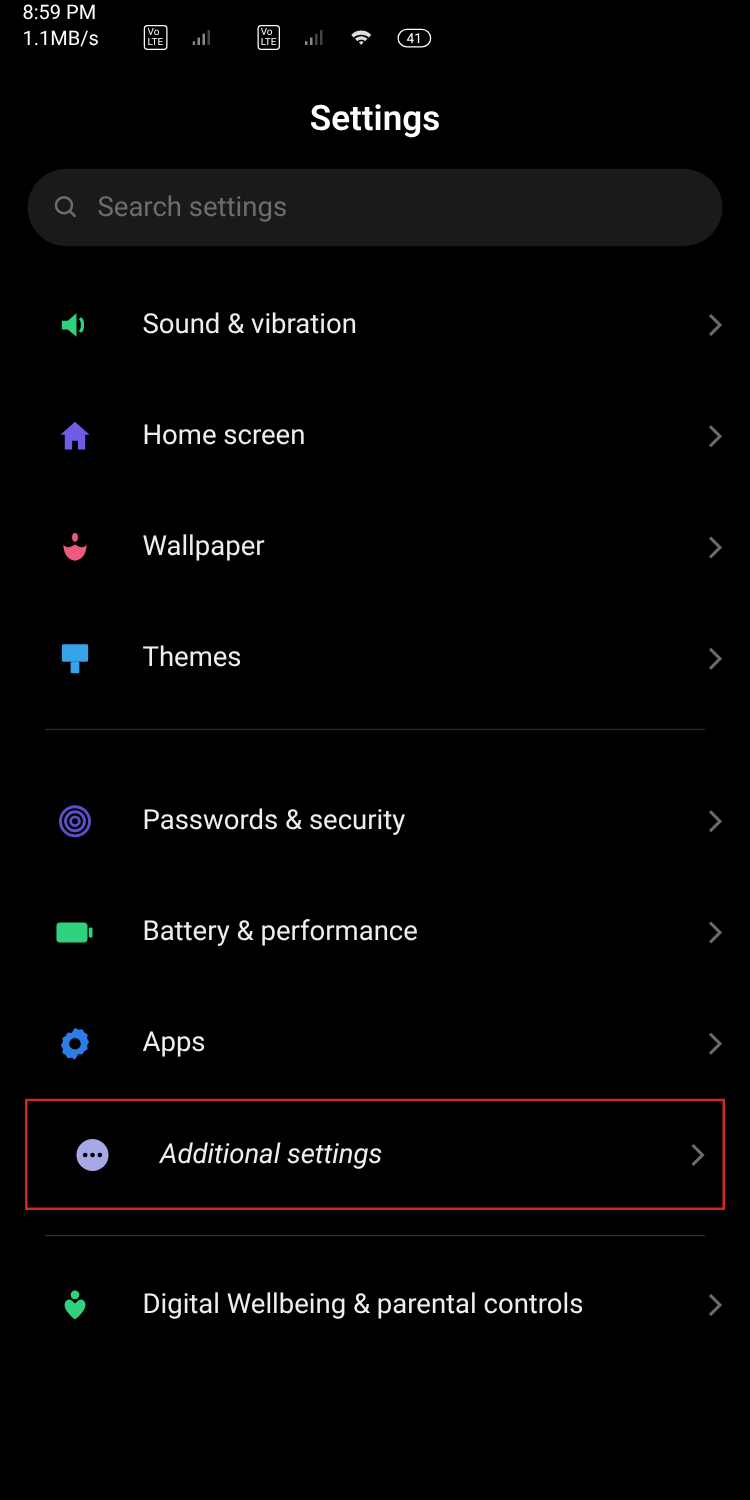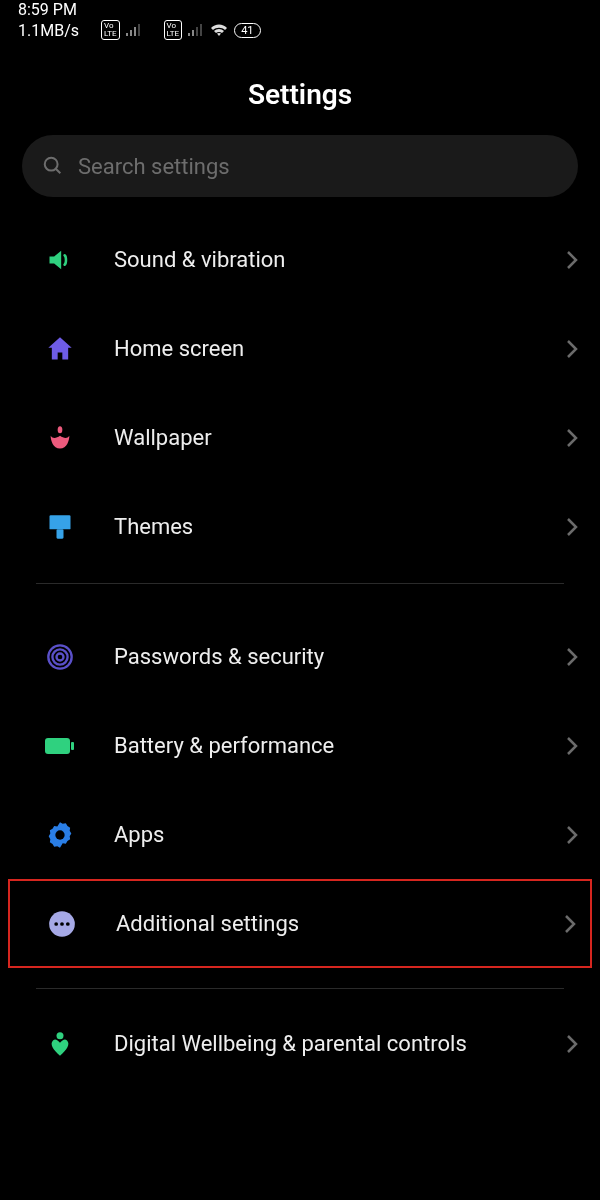--- a/index.html
+++ b/index.html
@@ -16,21 +16,21 @@
     .status-bar {
       height: 40px;
       display: flex;
       justify-content: space-between;
       align-items: flex-start;
       padding: 0 18px;
       font-size: 16px;
       font-weight: 400;
       flex-direction: column;
     }
-    .status-right { display: flex; align-items: center; gap: 6px; }
+    .status-right { display: flex; align-items: center; gap: 20px; }
     .pill {
       border: 1.5px solid #fff;
       border-radius: 10px;
       font-size: 11px;
       padding: 1px 6px;
       line-height: 1;
     }
     .lte {
       border: 1px solid #fff;
       border-radius: 3px;
@@ -85,23 +85,24 @@
       color: #eee;
     }
     .chevron { color: #6b6b6b; flex-shrink: 0; }
     .divider {
       height: 1px;
       background: #2a2a2a;
       margin: 12px 36px 28px;
     }
     .highlight {
       border: 2.5px solid #d6261f;
-      margin: 0 8px;
+      margin: 0 20px;
       padding-left: 36px !important;
       padding-right: 14px !important;
+      font-style: italic;
     }
     svg { display: block; }
   </style>
 </head>
 <body>
 
 <div class="status-bar">
   <span>8:59 PM</span>
   <div class="status-right">
     <span>1.1MB/s</span>

